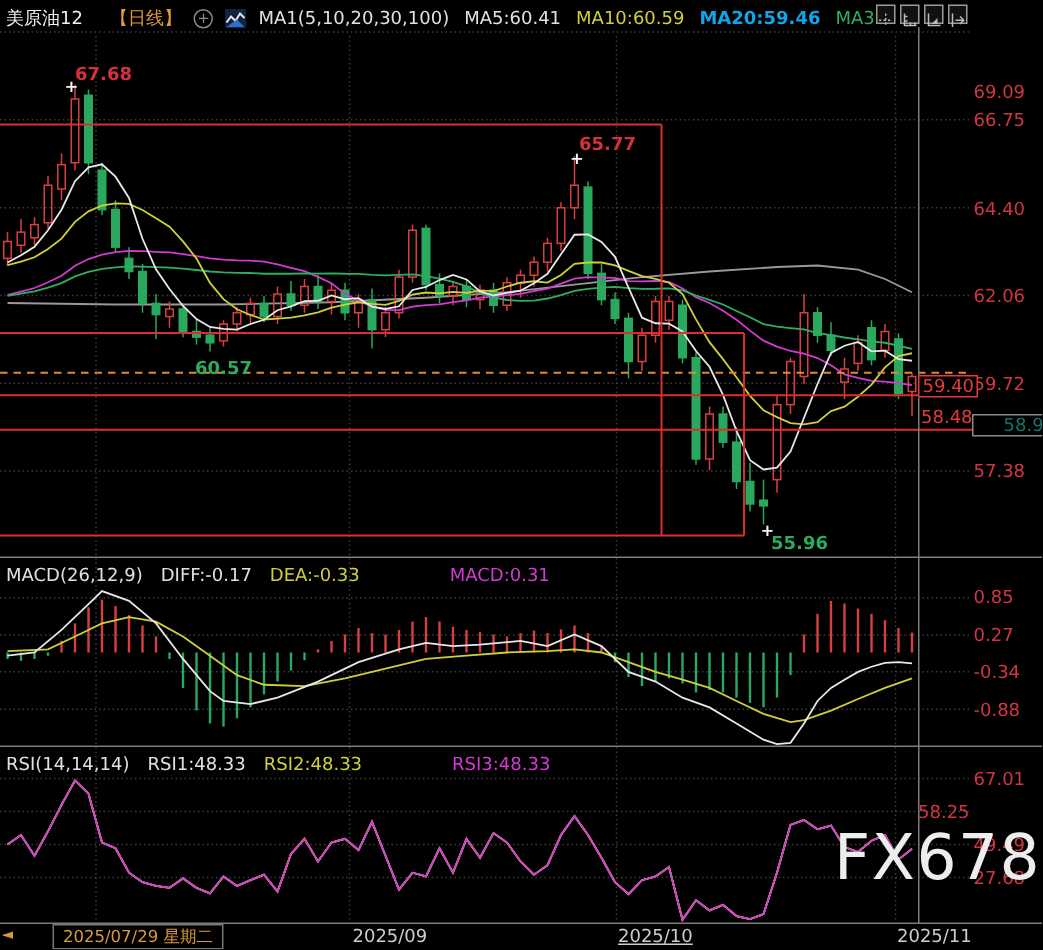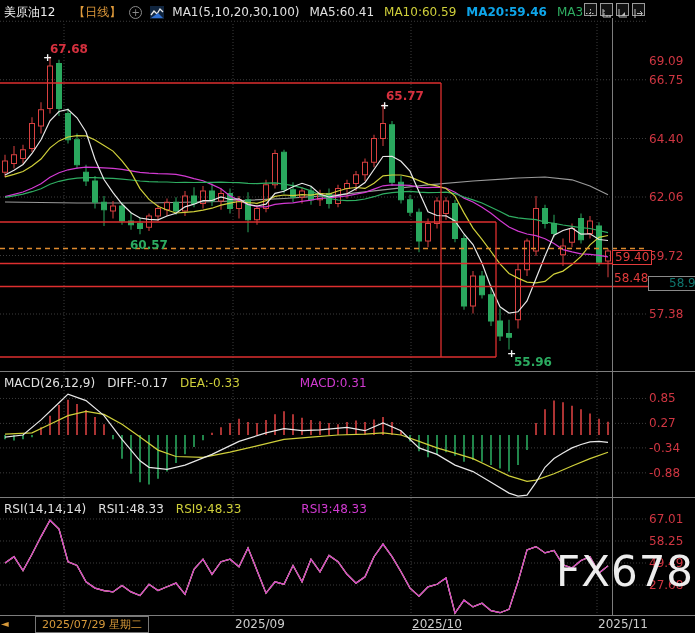--- a/index.html
+++ b/index.html
@@ -420,21 +420,21 @@
       <div class="axlabel" style="left: 649px; top: 73.75px;">66.75</div>
       <div class="axlabel" style="left: 649px; top: 132.5px;">64.40</div>
       <div class="axlabel" style="left: 649px; top: 191px;">62.06</div>
       <div class="axlabel" style="left: 649px; top: 249.5px;">59.72</div>
       <div class="axlabel" style="left: 649px; top: 308px;">57.38</div>
       <div class="axlabel" style="left: 649px; top: 392.45px;">0.85</div>
       <div class="axlabel" style="left: 649px; top: 417.39px;">0.27</div>
       <div class="axlabel" style="left: 649px; top: 441.9px;">-0.34</div>
       <div class="axlabel" style="left: 649px; top: 466.84px;">-0.88</div>
       <div class="axlabel" style="left: 649px; top: 512.99px;">67.01</div>
-      <div class="axlabel" style="left: 649px; top: 534.995px;">58.25</div>
+      <div class="axlabel" style="left: 612px; top: 534.995px;">58.25</div>
       <div class="axlabel" style="left: 649px; top: 557px;">49.49</div>
       <div class="axlabel" style="left: 649px; top: 579.005px;">27.68</div>
     </div>
 
   <div class="tag tag-r tag-box" style="left:612px;top:250px">59.40</div>
   <div class="tag tag-r" style="left:614px;top:272px">58.48</div>
   <div class="tag tag-cur" style="left:648px;top:276px">58.96</div>
 
   <div class="ann ann-r" style="left:50px;top:42px">67.68</div>
   <div class="cross" style="left:43px;top:53px">+</div>
@@ -447,21 +447,21 @@
   <div class="plabels" style="top:376px">
     <span class="pl-w">MACD(26,12,9)</span>
     <span class="pl-w">DIFF:-0.17</span>
     <span class="pl-y">DEA:-0.33</span>
     <span class="pl-m">MACD:0.31</span>
   </div>
 
   <div class="plabels" style="top:502px">
     <span class="pl-w">RSI(14,14,14)</span>
     <span class="pl-w">RSI1:48.33</span>
-    <span class="pl-y">RSI9:48.33</span>
+    <span class="pl-y">RSI2:48.33</span>
     <span class="pl-m">RSI3:48.33</span>
   </div>
 
   <div class="wm">FX678</div>
 
   <div class="daterow">
     <span class="scroll-left">◄</span>
     <div class="datebox">2025/07/29 星期二</div>
     <span class="dmon d1">2025/09</span>
     <span class="dmon d2">2025/10</span>

